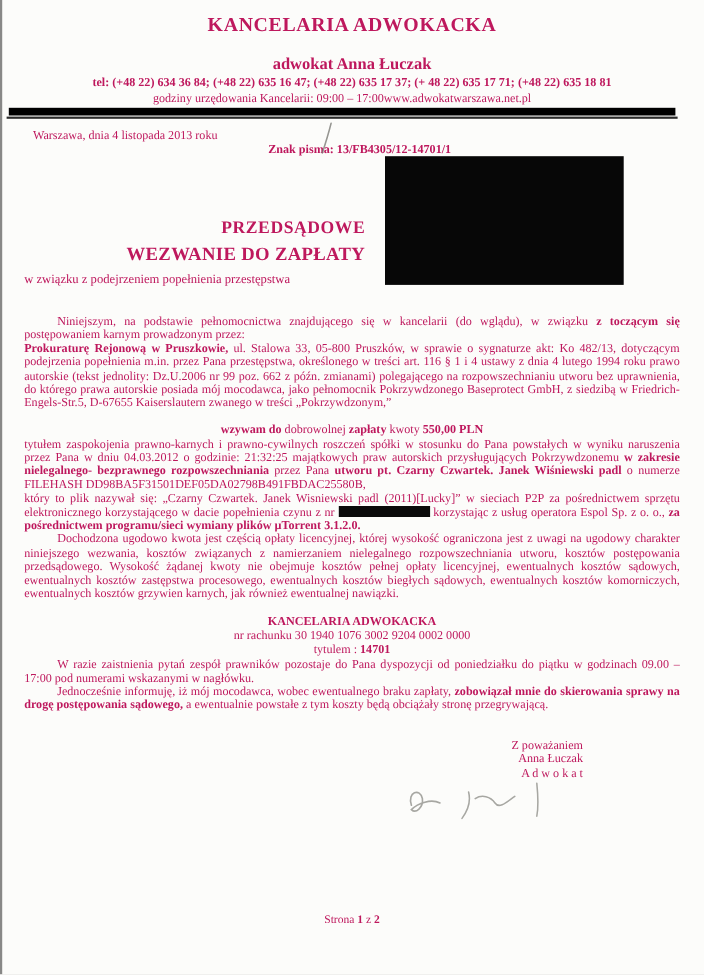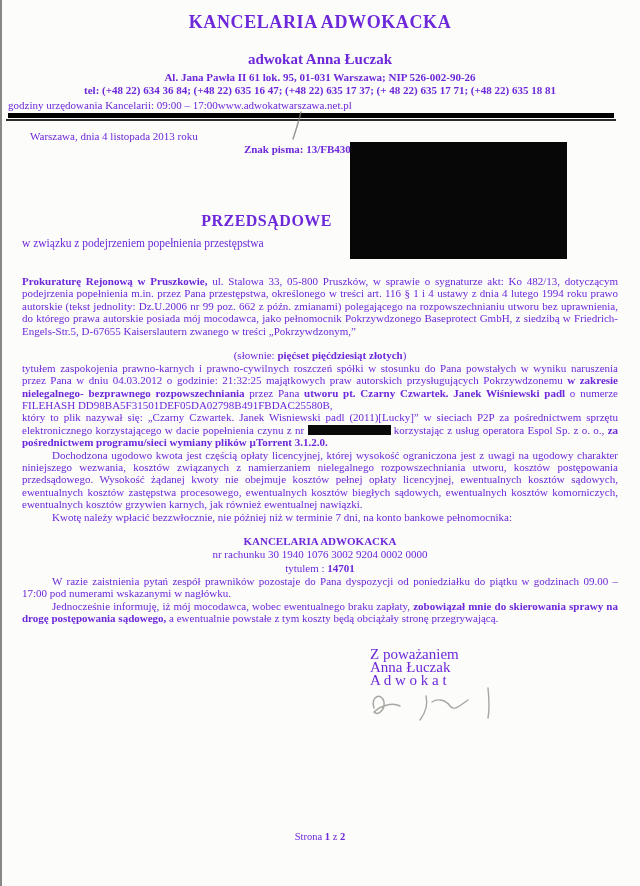--- a/index.html
+++ b/index.html
@@ -2,36 +2,36 @@
 <html lang="pl"><head>
 <meta charset="utf-8">
 <style>
   html,body{margin:0;padding:0;background:#e8e8e6;}
   .paper{
     position:relative;
     width:640px;height:886px;
     margin:0 auto;
     background:#fcfcfa;
     font-family:"Liberation Serif","DejaVu Serif",serif;
-    color:#6d28d9;
+    color:#be185d;
     overflow:hidden;
   }
   .scan-edge{position:absolute;left:0;top:0;width:2px;height:100%;background:rgba(40,40,40,.55);}
   .b{font-weight:bold;}
 
   
   .letterhead{text-align:center;padding-top:12px;}
   .firm{font-size:18px;font-weight:bold;letter-spacing:.6px;}
   .lawyer{font-size:15px;font-weight:bold;margin-top:18px;}
   .addr{font-size:11px;font-weight:bold;margin-top:3px;}
   .phones{font-size:11px;font-weight:bold;margin-top:1px;}
   .contact-row{
-    display:flex;justify-content:flex-start;
+    display:flex;justify-content:center;
     font-size:11px;margin:3px 26px 0 8px;padding-bottom:2px;
-    border-bottom:5px solid #000000;
+    border-bottom:7px solid #000000;
   }
   .header-rule{height:2px;background:#2b2b2b;margin:1px 24px 0 6px;}
 
   
   .meta{margin:9px 16px 0 30px;font-size:11px;line-height:13px;}
   .meta-ref{font-weight:bold;text-align:center;}
 
   
   .redaction-main{position:absolute;left:350px;top:142px;width:217px;height:117px;background:#070707;}
   .redact-inline{display:inline-block;height:10px;background:#0a0a0a;vertical-align:-1px;}
@@ -46,39 +46,38 @@
   .body{margin:26px 22px 0 22px;font-size:11px;line-height:12.4px;text-align:justify;}
   .body p{margin:0;}
   .indent{text-indent:30px;}
   .demand{ text-align:center;margin-top:12px;line-height:12.8px;}
   .gap12{margin-top:12px;}
   .gap14{margin-top:14px;}
   .gap24{margin-top:24px;}
   .bank-block{text-align:center;margin-top:12px;line-height:13.2px;}
 
   
-  .sig-block{margin:24px 88px 0 auto;width:160px;text-align:left;font-size:15px;line-height:12.6px;position:relative;}
+  .sig-block{margin:24px 88px 0 auto;width:160px;text-align:right;font-size:11px;line-height:12.6px;position:relative;}
   .sig-scribble{position:absolute;left:-14px;top:34px;opacity:.75;}
 
   
   .hand-slash{position:absolute;left:288px;top:110px;opacity:.8;}
 
   
   .footer{position:absolute;left:0;top:831px;width:100%;text-align:center;font-size:10.5px;font-family:Liberation Serif, serif;}
 </style>
 </head>
 <body>
 
 <div class="paper">
   <div class="scan-edge"></div>
 
   <header class="letterhead">
     <div class="firm">KANCELARIA ADWOKACKA</div>
     <div class="lawyer">adwokat Anna Łuczak</div>
-    <div class="addr">Al. Jana Pawła II 61 lok. 95,  01-031 Warszawa; NIP 526-002-90-26</div>
     <div class="phones">tel: (+48 22) 634 36 84;  (+48 22) 635 16 47;  (+48 22) 635 17 37;  (+ 48 22) 635 17 71;  (+48 22) 635 18 81</div>
     <div class="contact-row">
       <span>godziny urzędowania Kancelarii: 09:00 – 17:00</span>
       <span>www.adwokatwarszawa.net.pl</span>
     </div>
     <div class="header-rule"></div>
   </header>
 
   <div class="meta">
     <div>Warszawa, dnia 4 listopada 2013 roku</div>
@@ -86,36 +85,37 @@
   </div>
 
   <svg class="hand-slash" width="18" height="32" viewBox="0 0 18 32">
     <path d="M13,2 C11,10 8,20 5,29" stroke="#7d7d78" stroke-width="1.4" fill="none" stroke-linecap="round"></path>
   </svg>
 
   <div class="redaction-main"></div>
 
   <div class="title-block">
     <div class="title1">PRZEDSĄDOWE</div>
+    <div class="title2">WEZWANIE DO ZAPŁATY</div>
   </div>
   <div class="subtitle">w związku z podejrzeniem popełnienia przestępstwa</div>
 
   <div class="body">
+    <p class="indent"><span>Niniejszym, na podstawie pełnomocnictwa znajdującego się w kancelarii (do wglądu), w związku </span><span class="b">z toczącym się</span><span> postępowaniem karnym prowadzonym przez:</span></p>
     <p><span class="b">Prokuraturę Rejonową w Pruszkowie,</span><span> ul. Stalowa 33, 05-800 Pruszków, w sprawie o sygnaturze akt: Ko 482/13, dotyczącym podejrzenia popełnienia m.in. przez Pana przestępstwa, określonego w treści art. 116 § 1 i 4 ustawy z dnia 4 lutego 1994 roku prawo autorskie (tekst jednolity: Dz.U.2006 nr 99 poz. 662 z późn. zmianami) polegającego na rozpowszechnianiu utworu bez uprawnienia, do którego prawa autorskie posiada mój mocodawca, jako pełnomocnik Pokrzywdzonego Baseprotect GmbH, z siedzibą w Friedrich-Engels-Str.5, D-67655 Kaiserslautern zwanego w treści „Pokrzywdzonym,”</span></p>
 
     <div class="demand">
-      <div><span>(słownie: </span><span class="b">pięćset pięćdziesiąt złotych</span><span>)</span></div>
+      <div><span class="b">wzywam do</span><span> dobrowolnej </span><span class="b">zapłaty</span><span> kwoty </span><span class="b">550,00 PLN</span></div>
     </div>
 
     <p class="gap12"><span>tytułem zaspokojenia prawno-karnych i prawno-cywilnych roszczeń spółki w stosunku do Pana powstałych w wyniku naruszenia przez Pana w dniu 04.03.2012 o godzinie: 21:32:25 majątkowych praw autorskich przysługujących Pokrzywdzonemu </span><span class="b">w zakresie nielegalnego- bezprawnego rozpowszechniania</span><span> przez  Pana </span><span class="b">utworu pt. Czarny Czwartek. Janek Wiśniewski padl</span><span> o numerze FILEHASH DD98BA5F31501DEF05DA02798B491FBDAC25580B,</span></p>
     <p><span>który to plik nazywał się: „Czarny Czwartek. Janek Wisniewski padl (2011)[Lucky]” w sieciach P2P za pośrednictwem sprzętu elektronicznego korzystającego w dacie popełnienia czynu z nr </span><span class="redact-inline" style="width: 83px;"></span><span> korzystając z usług operatora Espol Sp. z o. o., </span><span class="b">za pośrednictwem programu/sieci wymiany plików µTorrent 3.1.2.0.</span></p>
 
     <p class="indent gap14"><span>Dochodzona ugodowo kwota jest częścią opłaty licencyjnej, której wysokość ograniczona jest z uwagi na ugodowy charakter niniejszego wezwania, kosztów związanych z namierzaniem nielegalnego rozpowszechniania utworu, kosztów postępowania przedsądowego. Wysokość żądanej kwoty nie obejmuje kosztów pełnej opłaty licencyjnej, ewentualnych kosztów sądowych, ewentualnych kosztów zastępstwa procesowego, ewentualnych kosztów biegłych sądowych, ewentualnych kosztów komorniczych,  ewentualnych kosztów grzywien karnych, jak również ewentualnej nawiązki.</span></p>
 
-    <p class="indent gap24"><span>Kwotę należy wpłacić bezzwłocznie, nie później niż w terminie 7 dni,  na konto bankowe pełnomocnika:</span></p>
 
     <div class="bank-block">
       <div class="b">KANCELARIA ADWOKACKA</div>
       <div>nr rachunku 30 1940 1076 3002 9204 0002 0000</div>
       <div><span>tytulem :  </span><span class="b">14701</span></div>
     </div>
 
     <p class="indent gap12"><span>W razie zaistnienia pytań zespół prawników pozostaje do Pana dyspozycji od poniedziałku do piątku w godzinach 09.00 – 17:00 pod numerami wskazanymi w nagłówku.</span></p>
     <p class="indent"><span>Jednocześnie informuję, iż mój mocodawca, wobec ewentualnego braku zapłaty, </span><span class="b">zobowiązał mnie do skierowania sprawy na drogę postępowania sądowego,</span><span> a ewentualnie powstałe z tym koszty będą obciążały stronę przegrywającą.</span></p>
 

